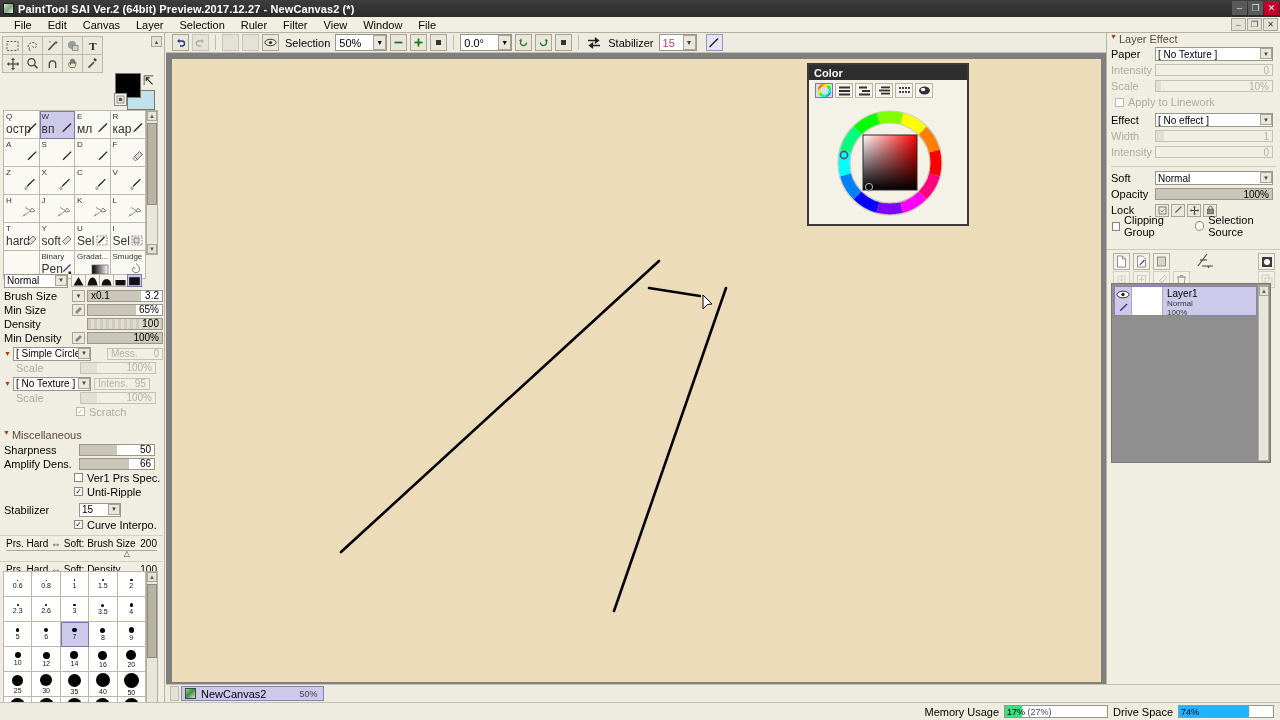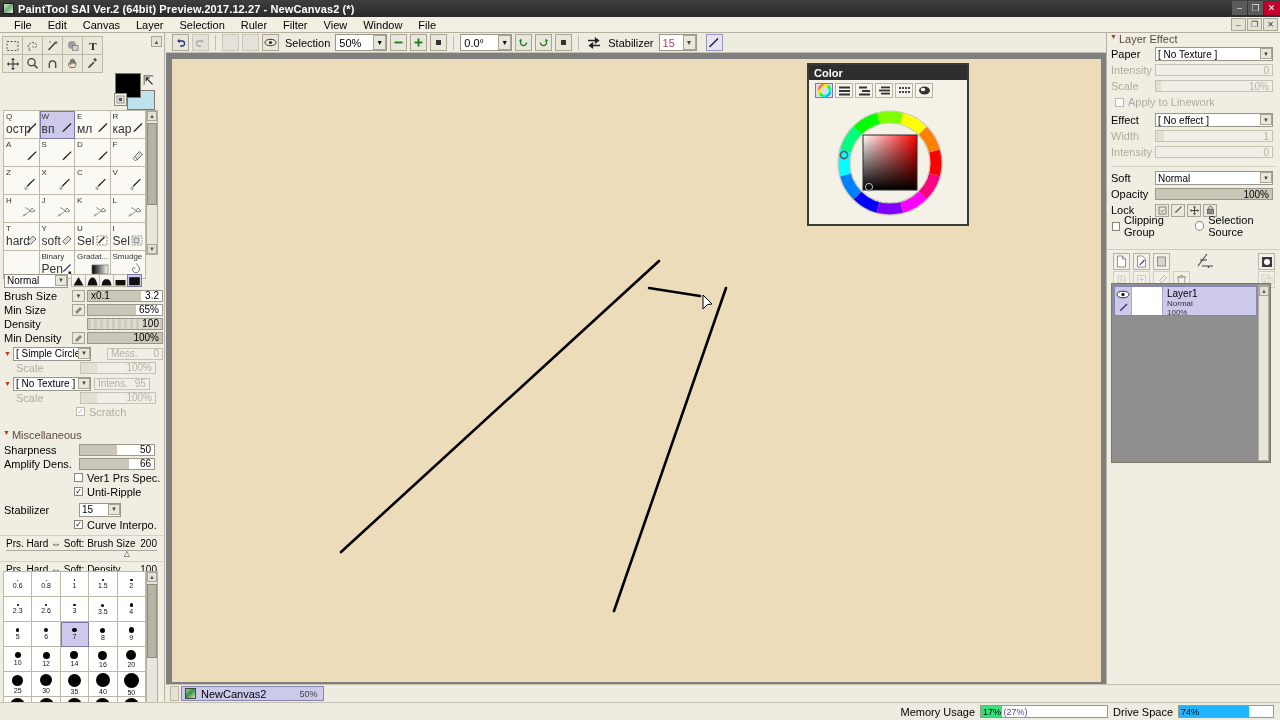--- a/index.html
+++ b/index.html
@@ -1313,21 +1313,21 @@
     <div class="tabbar-left-btn"></div>
     <div class="doc-tab">
       <span class="dt-icon"></span>
       <span>NewCanvas2</span>
       <span class="dt-zoom">50%</span>
     </div>
   </div>
 
   <div class="statusbar">
     <span class="st-label">Memory Usage</span>
-    <div class="meter" style="width:128px">
+    <div class="meter" style="width:104px">
       <div class="mfill" style="width:17%;background:#36e07a"></div>
       <span class="mtxt">
         <span>17%</span>
         <span style="color:#4a4a8a">(27%)</span>
       </span>
     </div>
     <span class="st-label">Drive Space</span>
     <div class="meter" style="width:96px">
       <div class="mfill" style="width:74%;background:#1eb4ff"></div>
       <span class="mtxt">74%</span>

